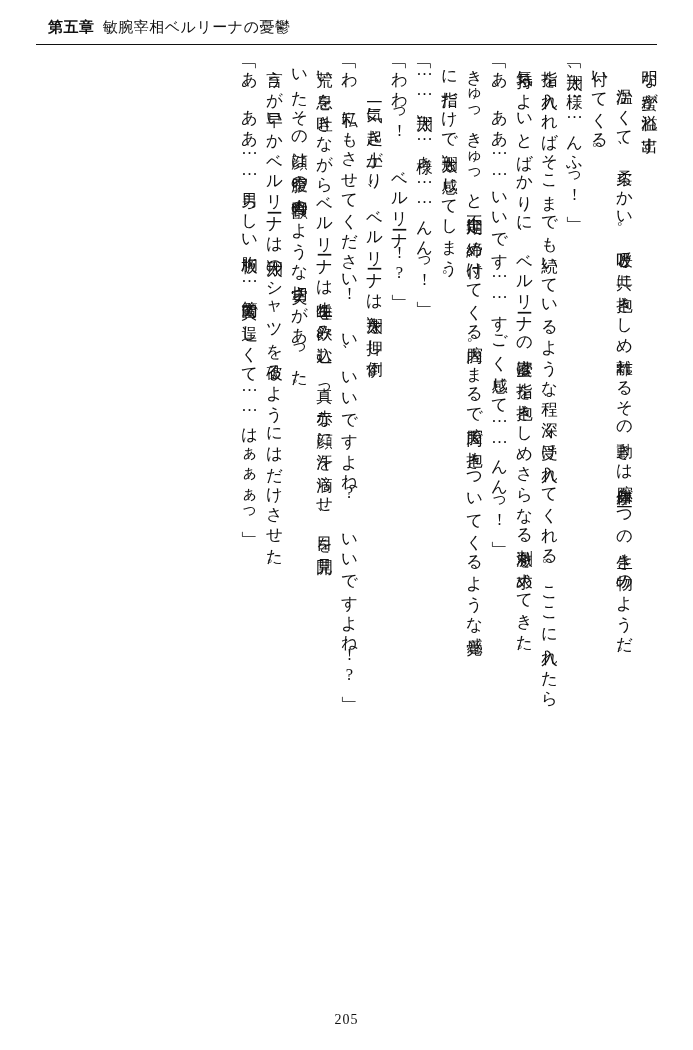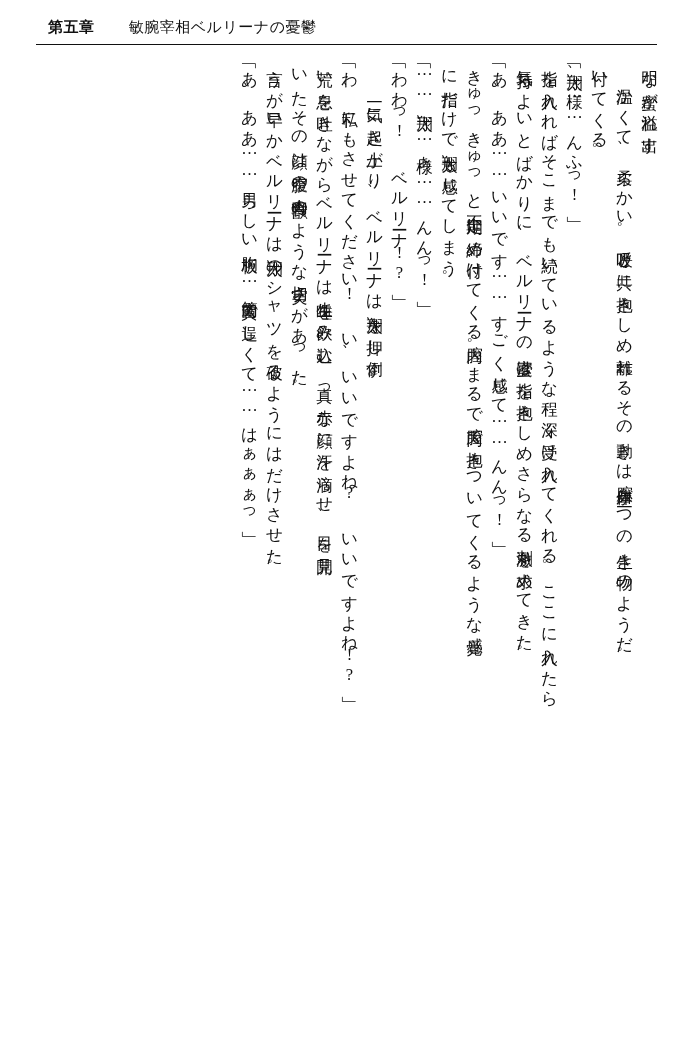--- a/index.html
+++ b/index.html
@@ -28,21 +28,21 @@
     left: 48px;
     right: 48px;
     font-size: 15px;
     letter-spacing: 0.5px;
     white-space: nowrap;
   }
   .header .chap-num {
     font-weight: bold;
   }
   .header .chap-title {
-    margin-left: 30px;
+    margin-left: 4px;
   }
   .rule {
     position: absolute;
     top: 44px;
     left: 36px;
     width: 621px;
     height: 1px;
     background: #111111;
   }
   .body-area {
@@ -106,14 +106,15 @@
       <div class="vline indent0">「……翔太……様ぁ……んんっ!」</div>
       <div class="vline indent0">「わわっ!　ベルリーナ!?」</div>
       <div class="vline indent1">　一気に起き上がり、ベルリーナは翔太を押し倒す。</div>
       <div class="vline indent0">「わ、私にもさせてください!　い、いいですよね?　いいですよね!?」</div>
       <div class="vline indent0">荒い息を吐きながらベルリーナは生唾を飲み込む。真っ赤な顔に汗を滴らせ、目を見開</div>
       <div class="vline indent0">いたその顔は空腹の肉食獣のような切実さがあった。</div>
       <div class="vline indent0">言うが早いかベルリーナは翔太のシャツを破るようにはだけさせた。</div>
       <div class="vline indent0">「あ、ああ……男らしい胸板……筋肉質で逞しくて……はぁぁぁっ」</div>
     </div>
 
+  <div class="pagenum">205</div>
 
 </div>
 
 </body></html>

